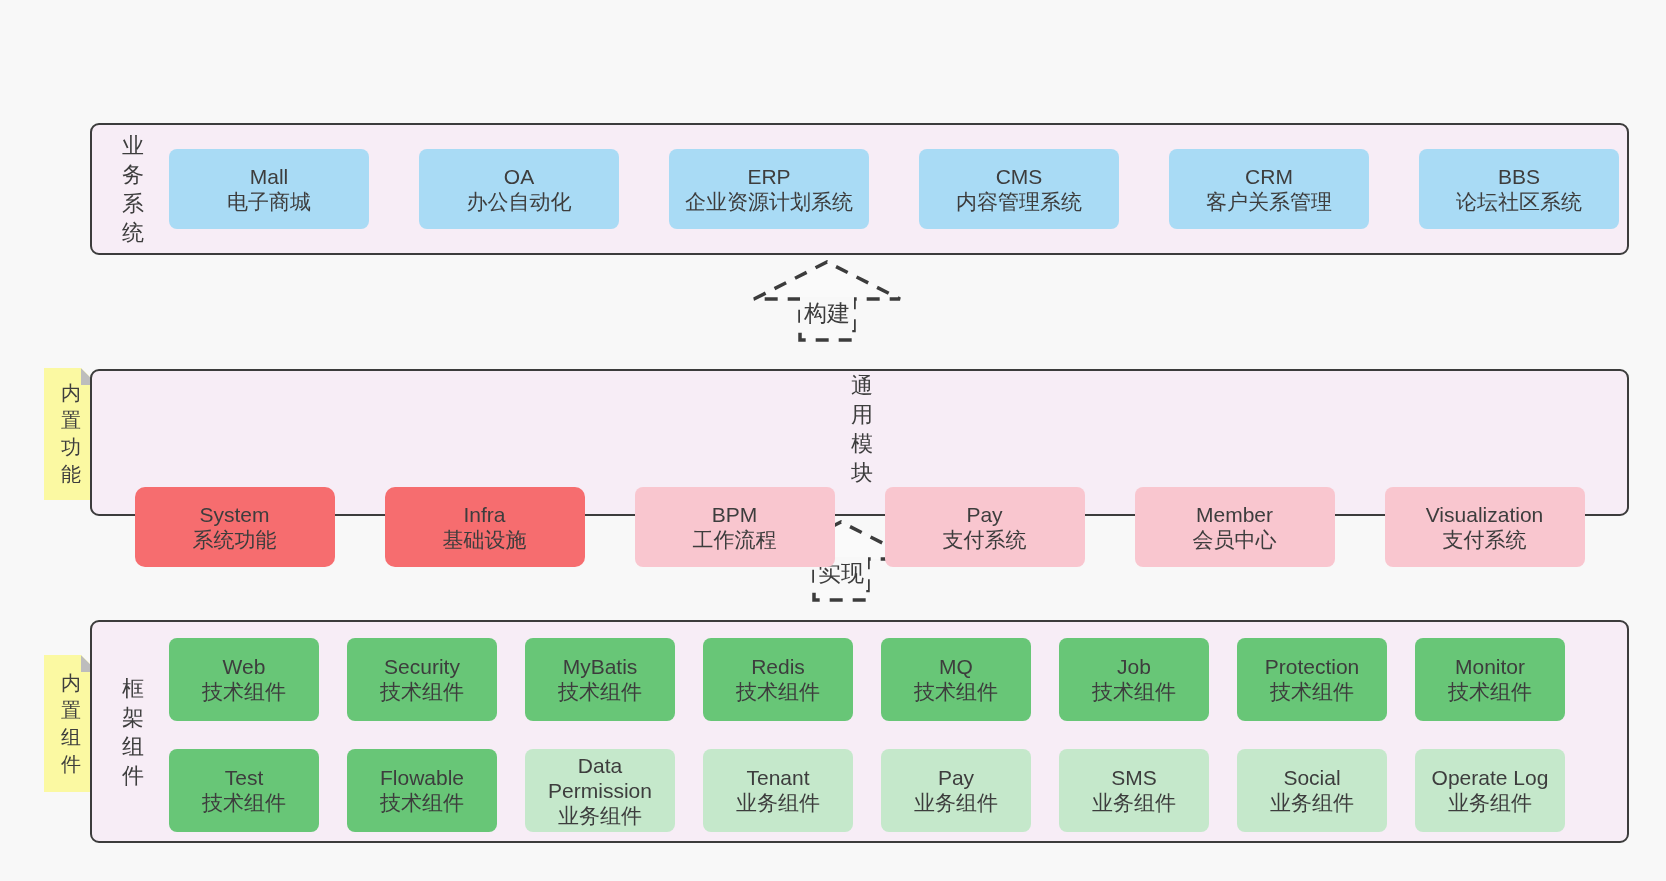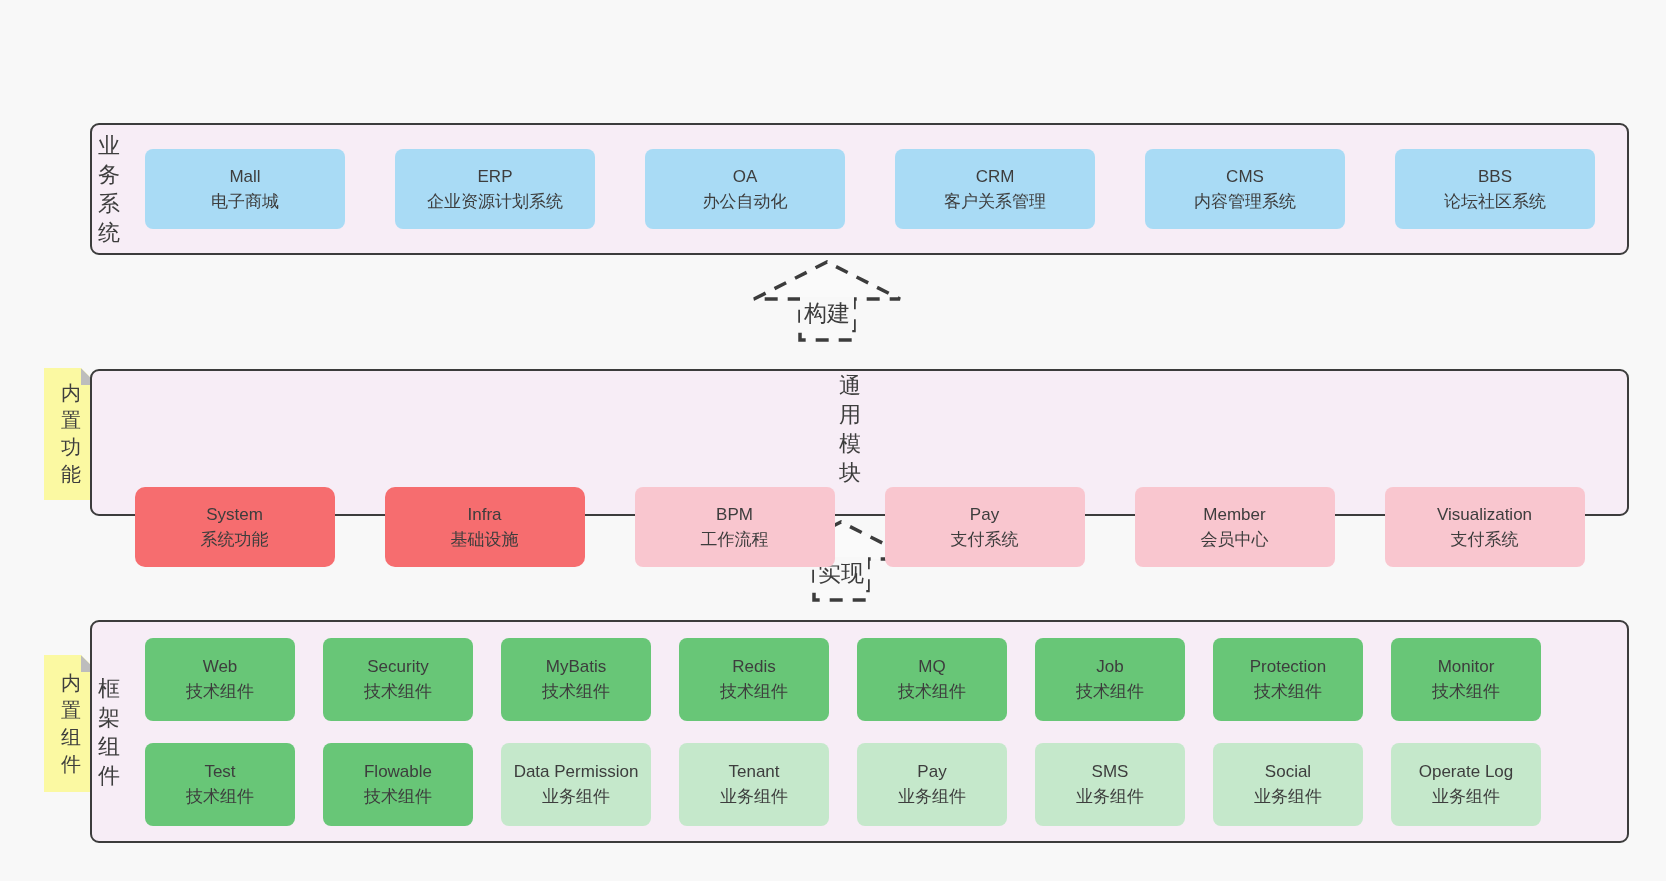--- a/index.html
+++ b/index.html
@@ -24,37 +24,37 @@
     border:2px solid var(--c-border); border-radius:9px;
     box-sizing:border-box;
     display:flex; align-items:center;
     z-index:2;
   }
   #panel-0 { top:123px; height:132px; }
   #panel-1 { top:369px; height:147px;flex-direction:column; }
   #panel-2 { top:620px; height:223px; }
 
   .panel-label {
-    width:26px; margin-left:4px; margin-right:23px; flex-shrink:0;
+    width:26px; margin-left:28px; margin-right:23px; flex-shrink:0;
     font-size:22px; line-height:29px; color:var(--c-text);
     text-align:center; word-break:break-all;
   }
 
   .rows { display:flex; flex-direction:column; gap:22px; }
   .row  { display:flex; }
   .row.cols-6 { gap:50px; }
   .row.cols-8 { gap:28px; }
 
   .box {
     display:flex; flex-direction:column; align-items:center; justify-content:center;
     border-radius:8px; box-sizing:border-box; padding:0 0;
-    font-size:17px; line-height:25px; text-align:center; color:var(--c-text);
+    font-size:21px; line-height:25px; text-align:center; color:var(--c-text);
   }
   .cols-6 .box { width:200px; height:80px; }
-  .cols-8 .box { width:150px; height:83px; }
+  .cols-8 .box { width:150px; height:83px;margin-top:6px; }
   .box.blue       { background:var(--c-blue); }
   .box.red        { background:var(--c-red);border-radius:10px; }
   .box.pink       { background:var(--c-pink); }
   .box.green      { background:var(--c-green); }
   .box.lightgreen { background:var(--c-lightgreen); }
 
   
   .sticky {
     position:absolute; left:44px; width:54px; z-index:1;
     background:var(--c-sticky);
@@ -100,34 +100,34 @@
 
   <section class="panel" id="panel-0">
     <div class="panel-label">业务系统</div>
     <div class="rows">
         <div class="row cols-6">
           <div class="box blue">
             <div>Mall</div>
             <div>电子商城</div>
           </div>
           <div class="box blue">
+            <div>OA</div>
+            <div>办公自动化</div>
+          </div>
+          <div class="box blue">
             <div>ERP</div>
             <div>企业资源计划系统</div>
           </div>
           <div class="box blue">
-            <div>OA</div>
-            <div>办公自动化</div>
+            <div>CMS</div>
+            <div>内容管理系统</div>
           </div>
           <div class="box blue">
             <div>CRM</div>
             <div>客户关系管理</div>
-          </div>
-          <div class="box blue">
-            <div>CMS</div>
-            <div>内容管理系统</div>
           </div>
           <div class="box blue">
             <div>BBS</div>
             <div>论坛社区系统</div>
           </div>
         </div>
       </div>
   </section>
 
   <section class="panel" id="panel-1">

